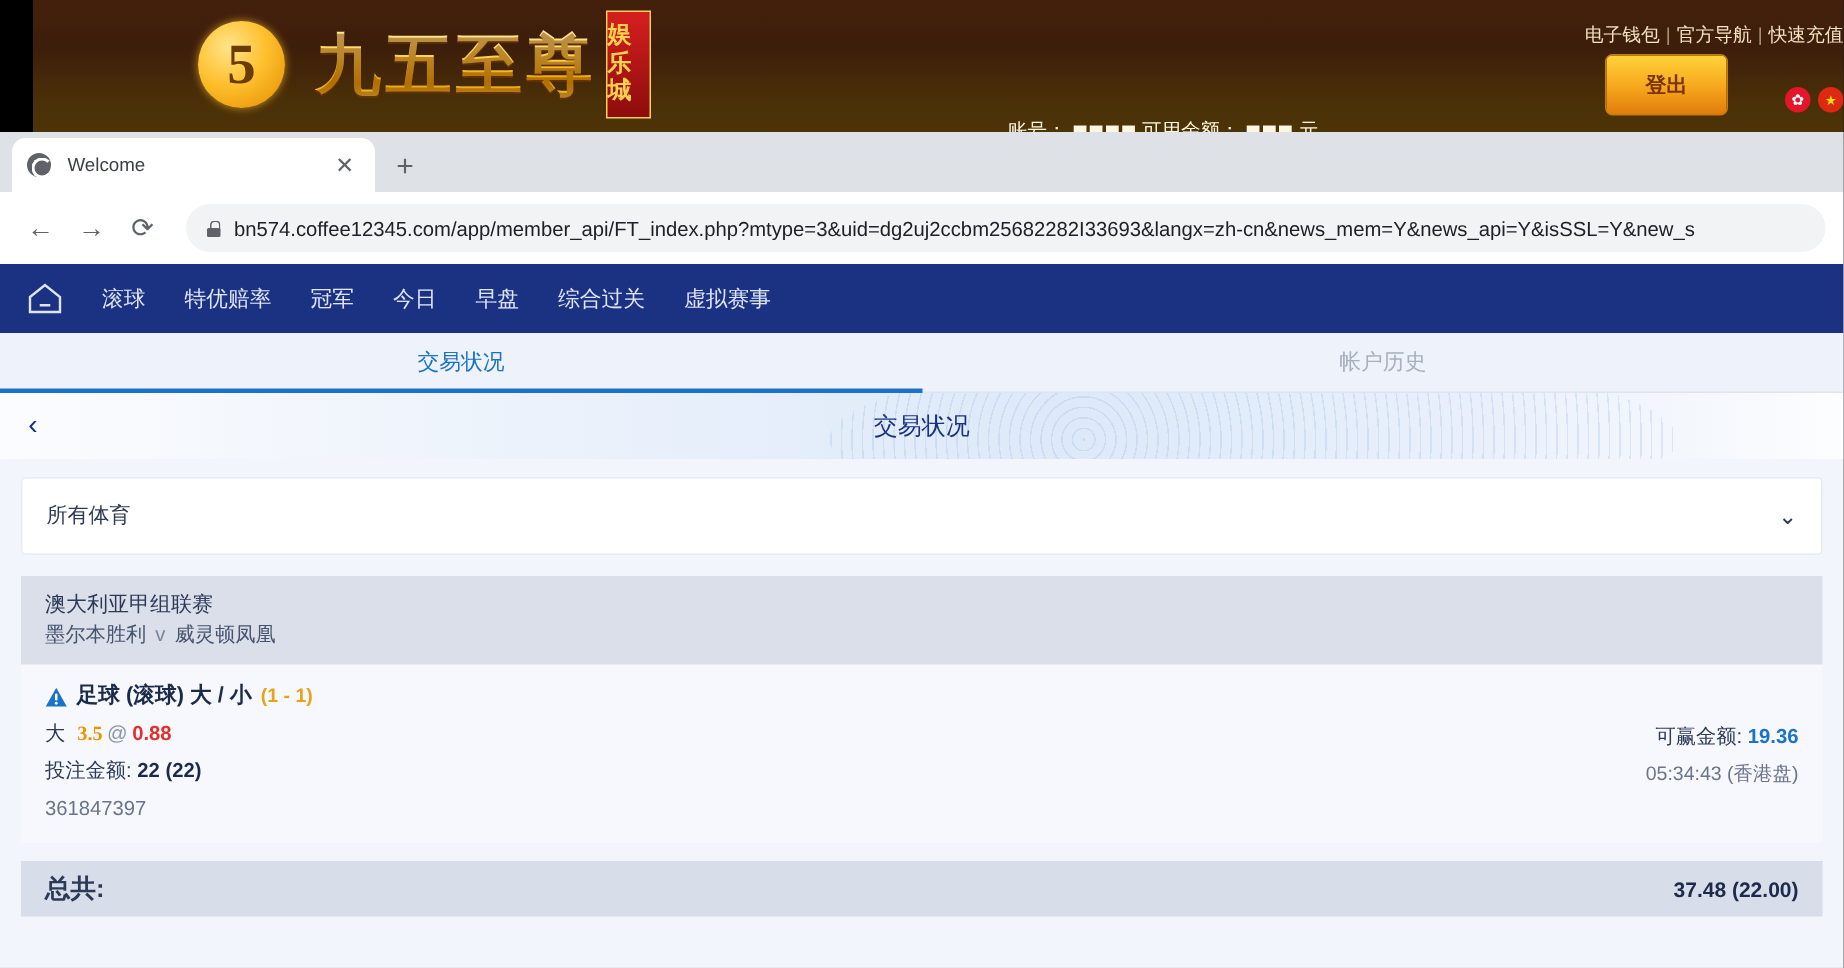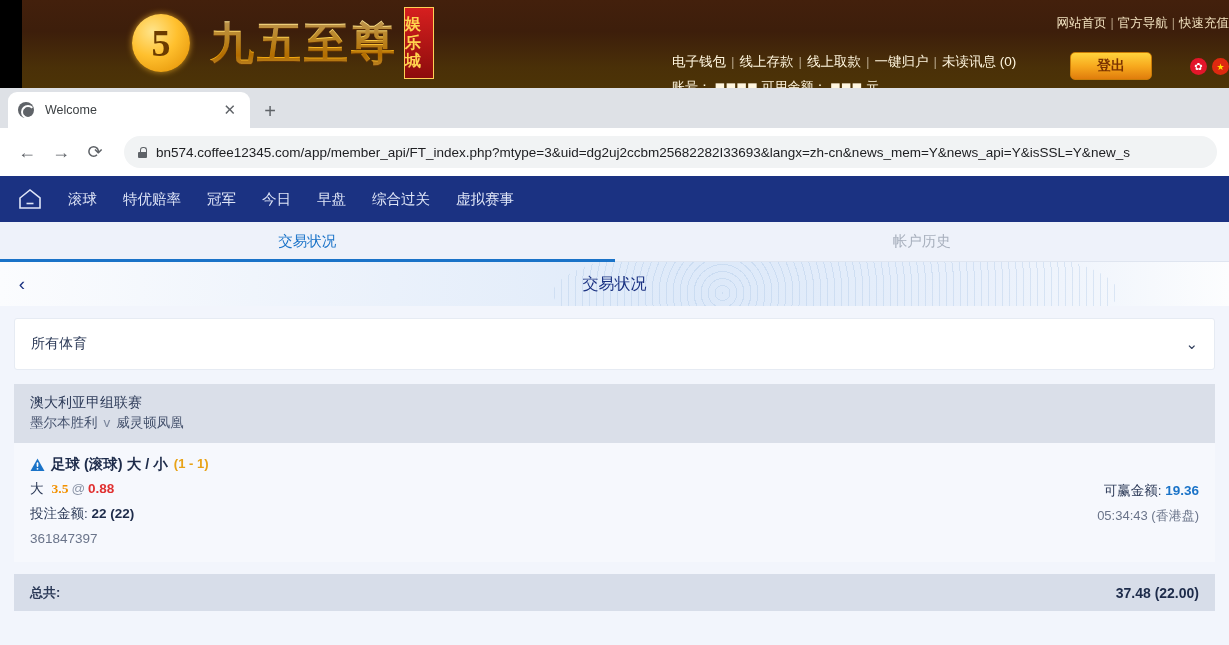--- a/index.html
+++ b/index.html
@@ -61,22 +61,22 @@
   }
   .acct-links span.sep { opacity: .55; margin: 0 5px; }
   .acct-links .muted { color: #e8dcc0; }
 
   .acct-line2 {
     position: absolute; left: 650px; top: 78px;
     color: #fff6df; font-size: 13px; white-space: nowrap;
   }
 
   .logout-btn {
-    position: absolute; left: 1048px; top: 52px;
-    width: 82px; height: 28px; border-radius: 5px;
+    position: absolute; left: 1048px; top: 36px;
+    width: 82px; height: 41px; border-radius: 5px;
     background: linear-gradient(180deg,#ffd33c 0%, #f7a81d 52%, #e07d0c 100%);
     color: #7a3200; font-size: 14px; font-weight: bold;
     display: flex; align-items: center; justify-content: center;
     border: 1px solid #c97c08; cursor: pointer;
   }
 
   .flags { position: absolute; left: 1168px; top: 58px; display: flex; gap: 5px; }
   .flag { width: 17px; height: 17px; border-radius: 50%; position: relative; overflow: hidden; }
   .flag-hk { background: #e3162a; display:flex; align-items:center; justify-content:center; color:#fff; font-size:10px; }
   .flag-cn { background: #de2910; display:flex; align-items:center; justify-content:center; color:#ffde00; font-size:9px; }
@@ -220,42 +220,39 @@
 
   .bet-right { position: absolute; right: 16px; top: 36px; text-align: right; }
   .win-line { font-size: 13.5px; color: #2c3a58; line-height: 1.85; }
   .win-line b { color: #1a73c8; font-weight: bold; }
   .time-line { font-size: 13px; color: #6a748a; line-height: 1.9; }
 
   .total-row {
     margin-top: 12px; background: #d7dde9; height: 37px;
     display: flex; align-items: center; padding: 0 16px;
   }
-  .total-row .lbl { flex: 1; font-size: 13px; color: #2c3a58; font-weight: bold; }
+  .total-row .lbl { flex: 1; font-size: 17px; color: #2c3a58; font-weight: bold; }
   .total-row .val { font-size: 14px; color: #1d2b4a; font-weight: bold; }
 </style>
 </head>
 <body>
 
 <div class="site-bg">
   <div class="site-banner">
 
     <div class="logo-wrap">
       <div class="logo-circle">5</div>
       <div class="logo-text">九五至尊</div>
       <div class="logo-badge">娱乐城</div>
     </div>
 
     <div class="top-links">
-      <a style="color:inherit;text-decoration:none">网站首页</a><span class="sep">|</span><a style="color:inherit;text-decoration:none">官方导航</a><span class="sep">|</span><a style="color:inherit;text-decoration:none">快速充值</a>
-    </div>
-
-    <div class="acct-links">
-      <a style="color:inherit;text-decoration:none">电子钱包</a><span class="sep">|</span><a style="color:inherit;text-decoration:none">线上存款</a><span class="sep">|</span><a style="color:inherit;text-decoration:none">线上取款</a><span class="sep">|</span><a style="color:inherit;text-decoration:none">一键归户</a><span class="sep">|</span><a class="muted" style="color:inherit;text-decoration:none">未读讯息 (0)</a>
-    </div>
+      <a style="color:inherit;text-decoration:none">电子钱包</a><span class="sep">|</span><a style="color:inherit;text-decoration:none">官方导航</a><span class="sep">|</span><a style="color:inherit;text-decoration:none">快速充值</a>
+    </div>
+
 
     <div class="acct-line2">账号：  ◼◼◼◼        可用余额： ◼◼◼ 元</div>
 
     <div class="logout-btn">登出</div>
 
     <div class="flags">
       <div class="flag flag-hk">✿</div>
       <div class="flag flag-cn">★</div>
 
     </div>

